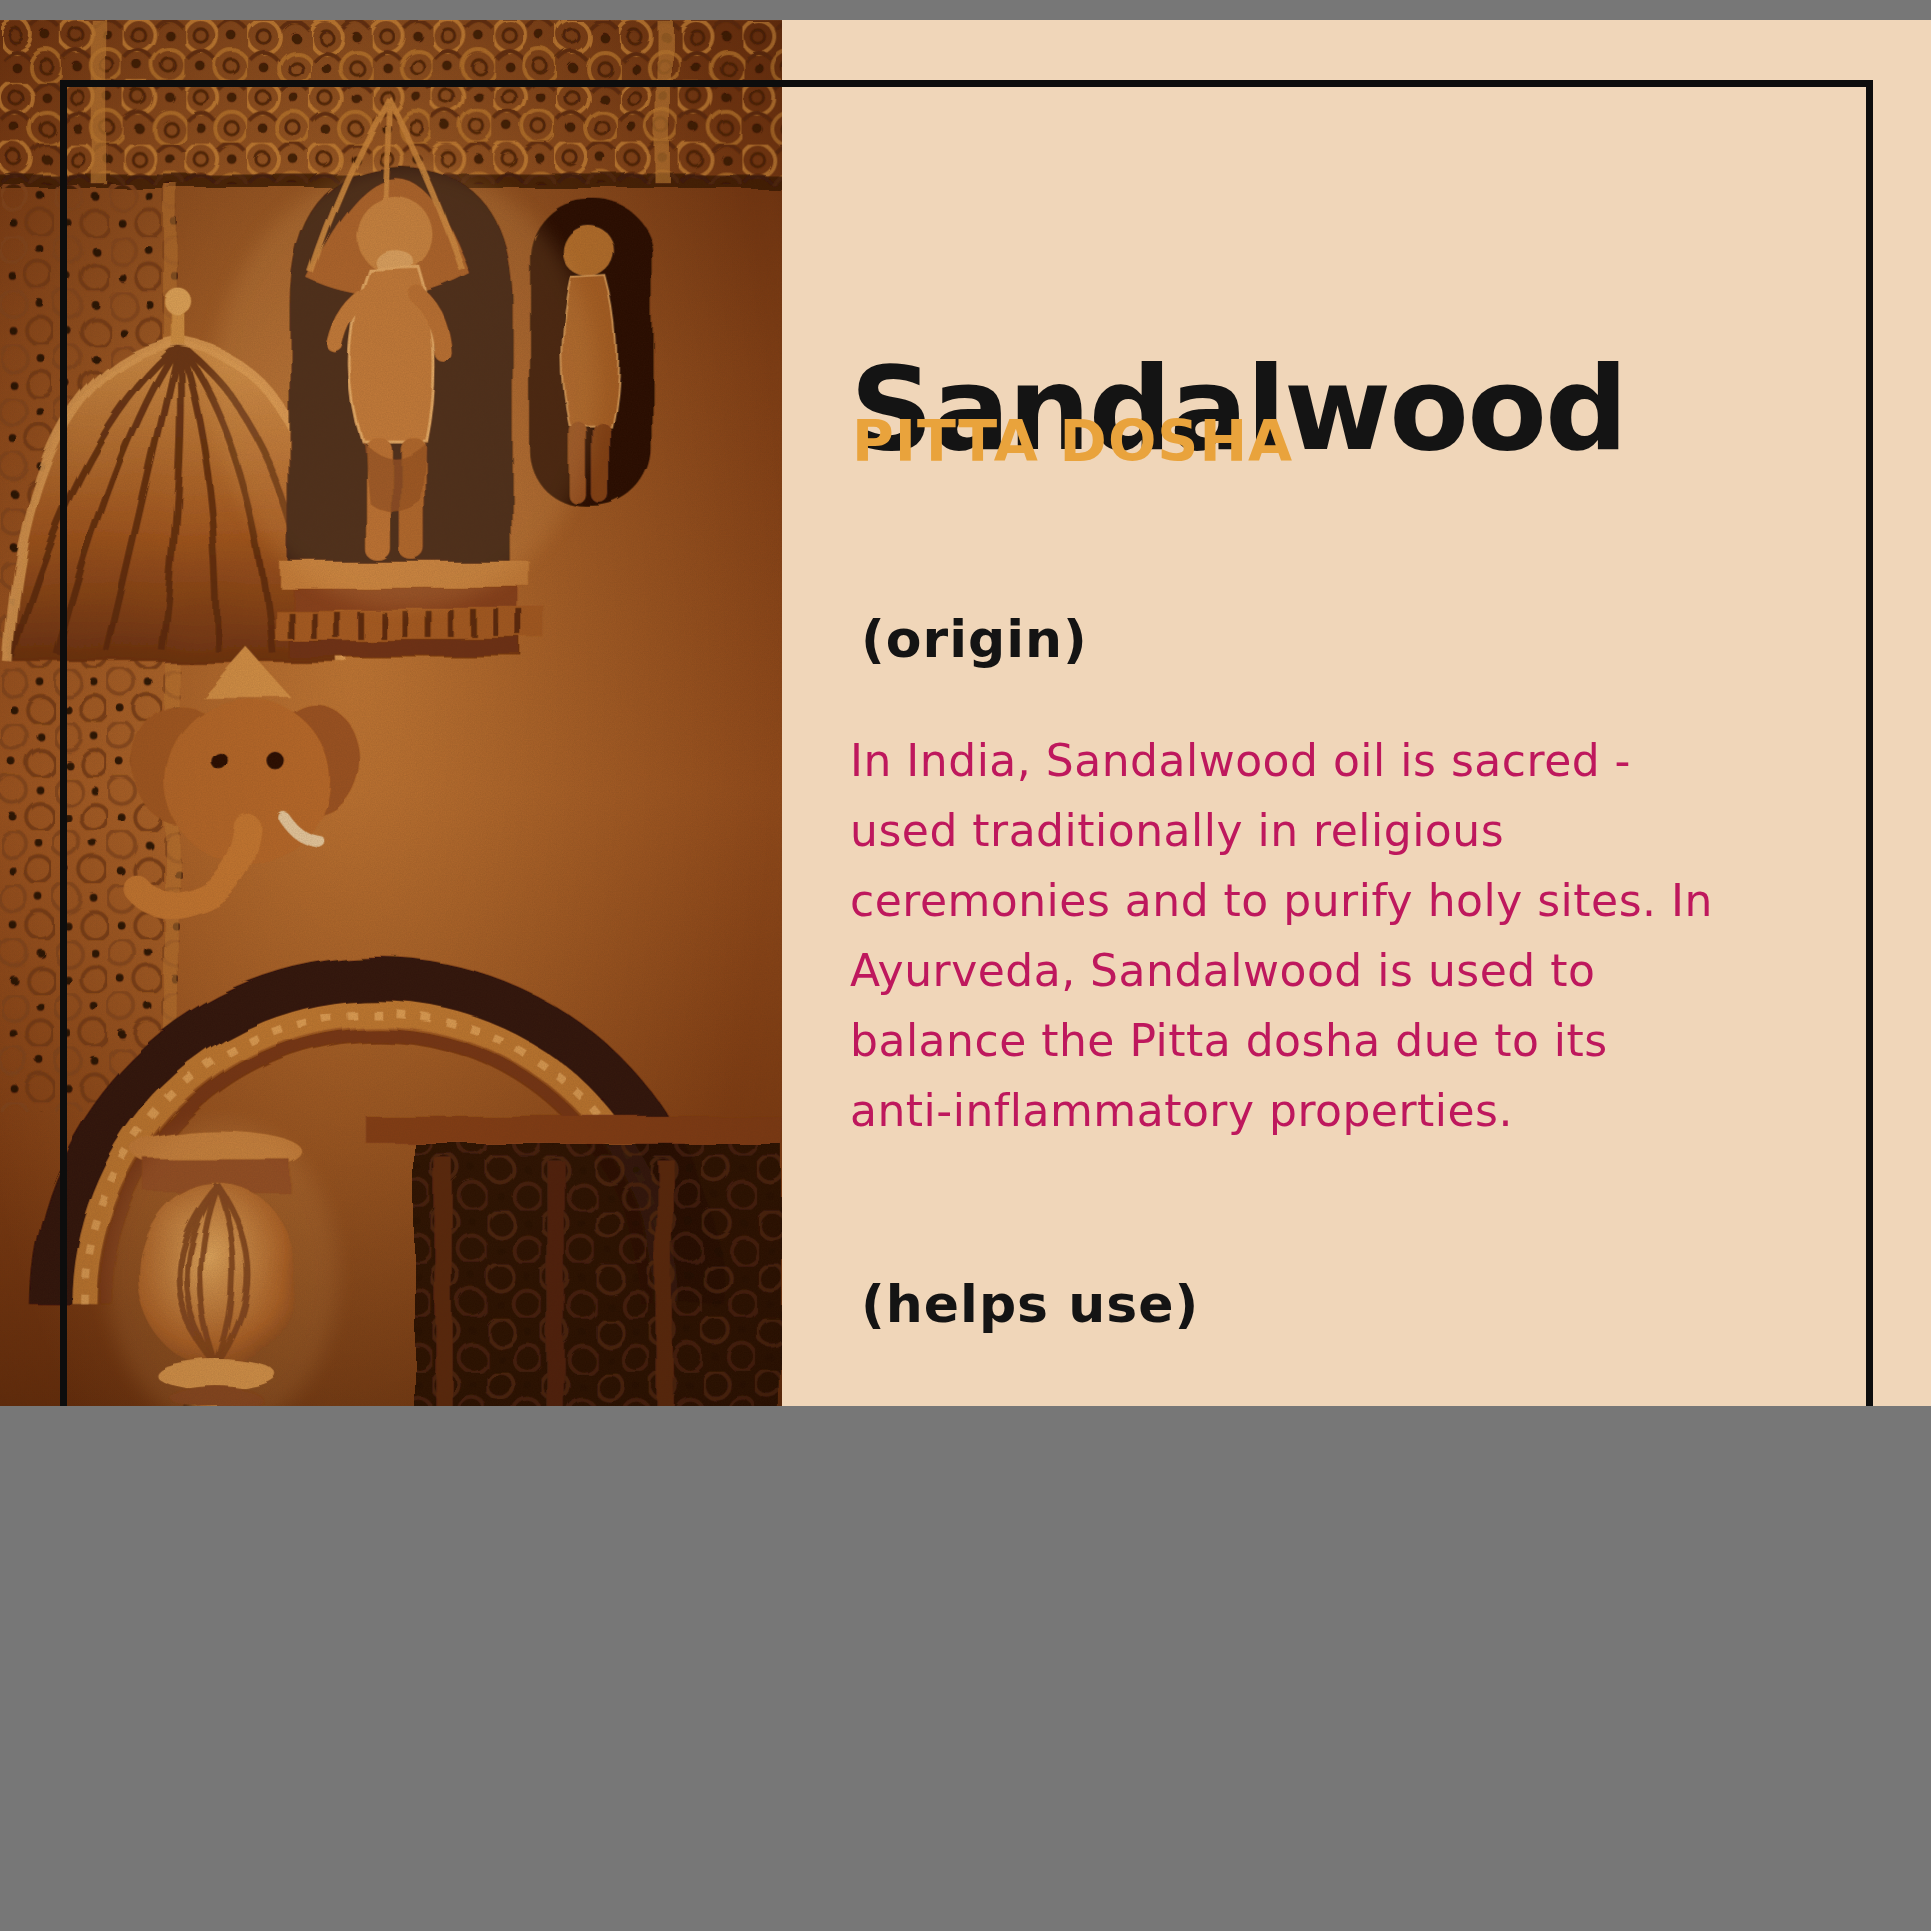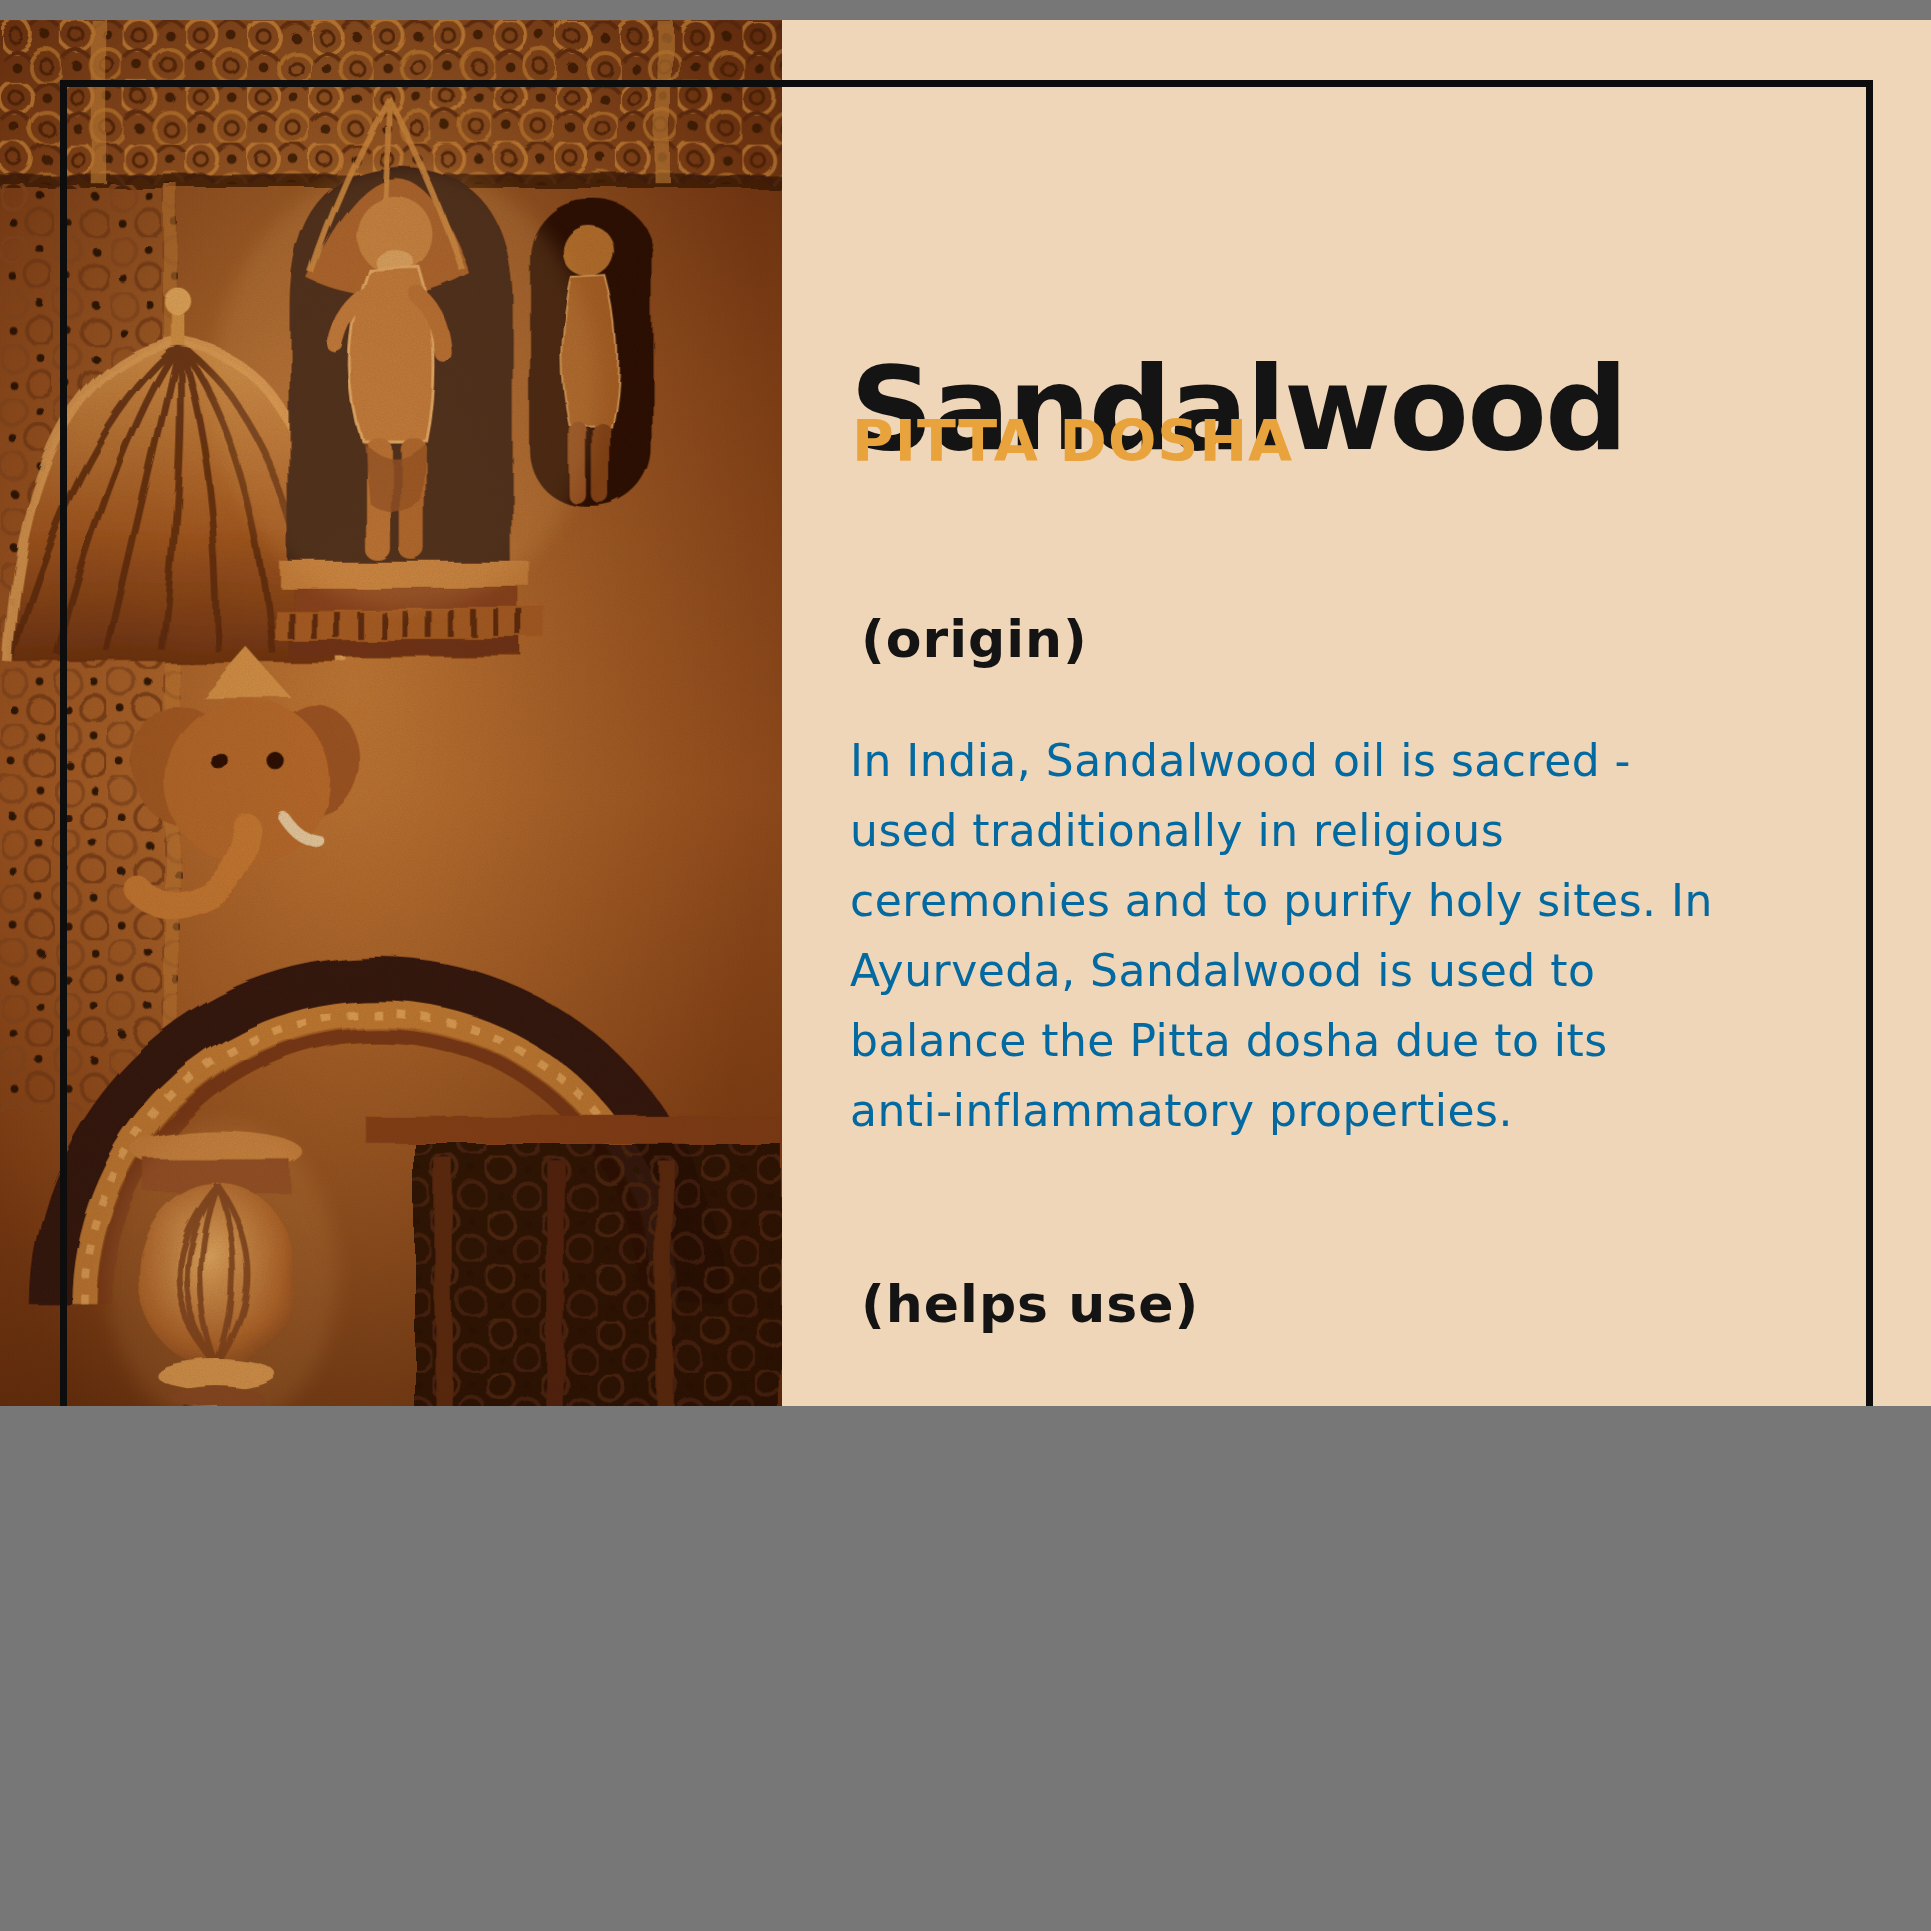--- a/index.html
+++ b/index.html
@@ -39,21 +39,21 @@
   .sec-heading{
     position:absolute;left:79px;
     font-size:52px;line-height:52px;font-weight:bold;
     letter-spacing:1px;color:var(--ink);white-space:nowrap;
   }
   .h-origin{top:593px;}
   .h-skin{top:1258px;}
   .body-text{
     position:absolute;left:68px;width:1043px;margin:0;
     font-size:44px;line-height:70px;font-weight:normal;
-    letter-spacing:0.5px;color:#0369a1;
+    letter-spacing:0.5px;color:#be185d;
     white-space:pre-line;
   }
   .p-origin{top:706px;}
   .p-skin{top:1358px;}
   .frame{
     position:absolute;left:60px;top:60px;
     width:1813px;height:1813px;
     box-sizing:border-box;
     border:7.7px solid var(--frame);
     z-index:5;pointer-events:none;

